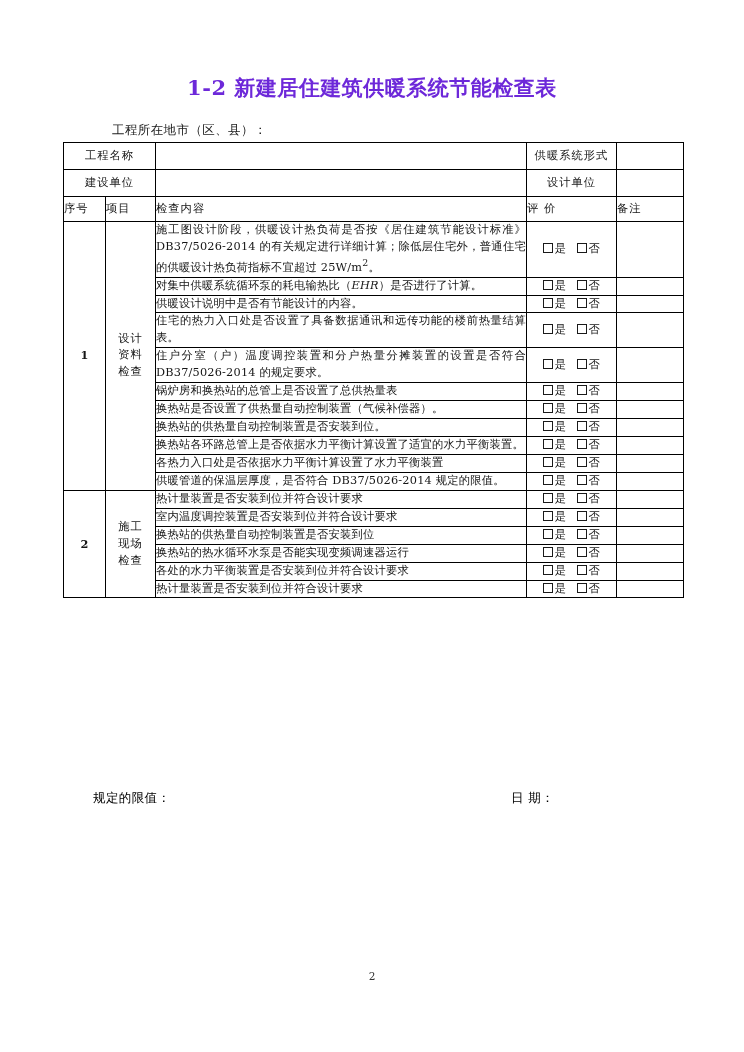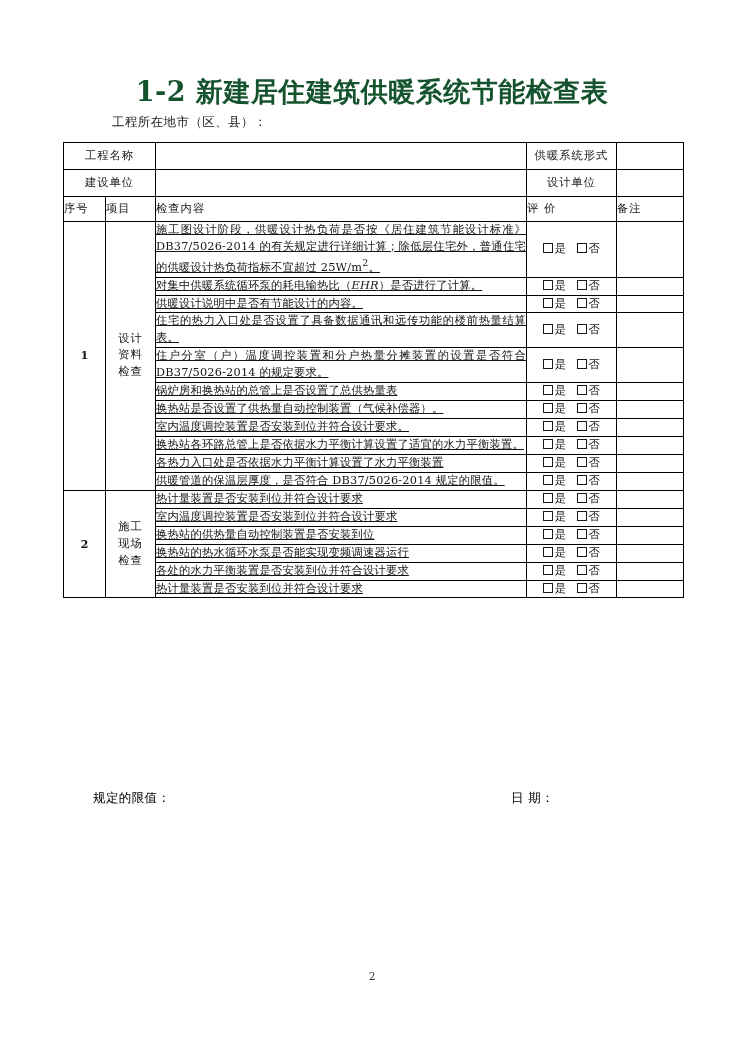--- a/index.html
+++ b/index.html
@@ -21,27 +21,27 @@
     box-sizing: border-box;
   }
   .doc-title {
     position: absolute;
     top: 74px;
     left: 0;
     width: 744px;
     text-align: center;
     font-family: "DejaVu Serif", "Liberation Serif", serif;
     font-weight: bold;
-    font-size: 27px;
+    font-size: 21px;
     letter-spacing: 0.5px;
-    color: #14532d;
+    color: #6d28d9;
   }
   .subtitle-line {
     position: absolute;
-    top: 114px;
+    top: 122px;
     left: 112px;
     font-size: 12.5px;
     font-family: "DejaVu Serif", "Liberation Serif", serif;
     color: #1a1a1a;
     letter-spacing: 0.4px;
   }
   table.form {
     position: absolute;
     top: 142px;
     left: 63px;
@@ -75,21 +75,20 @@
     font-size: 12px;
     letter-spacing: 1px;
     padding: 5px 2px;
     white-space: nowrap;
   }
   .content-cell {
     padding: 4px 8px 4px 9px;
     text-align: justify;
     text-justify: inter-ideograph;
     letter-spacing: 0.2px;
-    text-decoration: underline;
   }
   .content-cell .ital {
     font-style: italic;
     font-family: "DejaVu Serif", "Liberation Serif", serif;
     margin-top: 44px;
   }
   .eval-cell {
     text-align: center;
     white-space: nowrap;
     font-size: 11px;
@@ -221,21 +220,21 @@
           <td class="content-cell">锅炉房和换热站的总管上是否设置了总供热量表</td>
           <td class="eval-cell"><span class="chk"><span class="box"></span><span>是</span></span><span class="chk"><span class="box"></span><span>否</span></span></td>
           <td class="blank cell-pad"></td>
         </tr>
         <tr>
           <td class="content-cell">换热站是否设置了供热量自动控制装置（气候补偿器）。</td>
           <td class="eval-cell"><span class="chk"><span class="box"></span><span>是</span></span><span class="chk"><span class="box"></span><span>否</span></span></td>
           <td class="blank cell-pad"></td>
         </tr>
         <tr>
-          <td class="content-cell">室内温度调控装置是否安装到位并符合设计要求。</td>
+          <td class="content-cell">换热站的供热量自动控制装置是否安装到位。</td>
           <td class="eval-cell"><span class="chk"><span class="box"></span><span>是</span></span><span class="chk"><span class="box"></span><span>否</span></span></td>
           <td class="blank cell-pad"></td>
         </tr>
         <tr>
           <td class="content-cell">换热站各环路总管上是否依据水力平衡计算设置了适宜的水力平衡装置。</td>
           <td class="eval-cell"><span class="chk"><span class="box"></span><span>是</span></span><span class="chk"><span class="box"></span><span>否</span></span></td>
           <td class="blank cell-pad"></td>
         </tr>
         <tr>
           <td class="content-cell">各热力入口处是否依据水力平衡计算设置了水力平衡装置</td>

